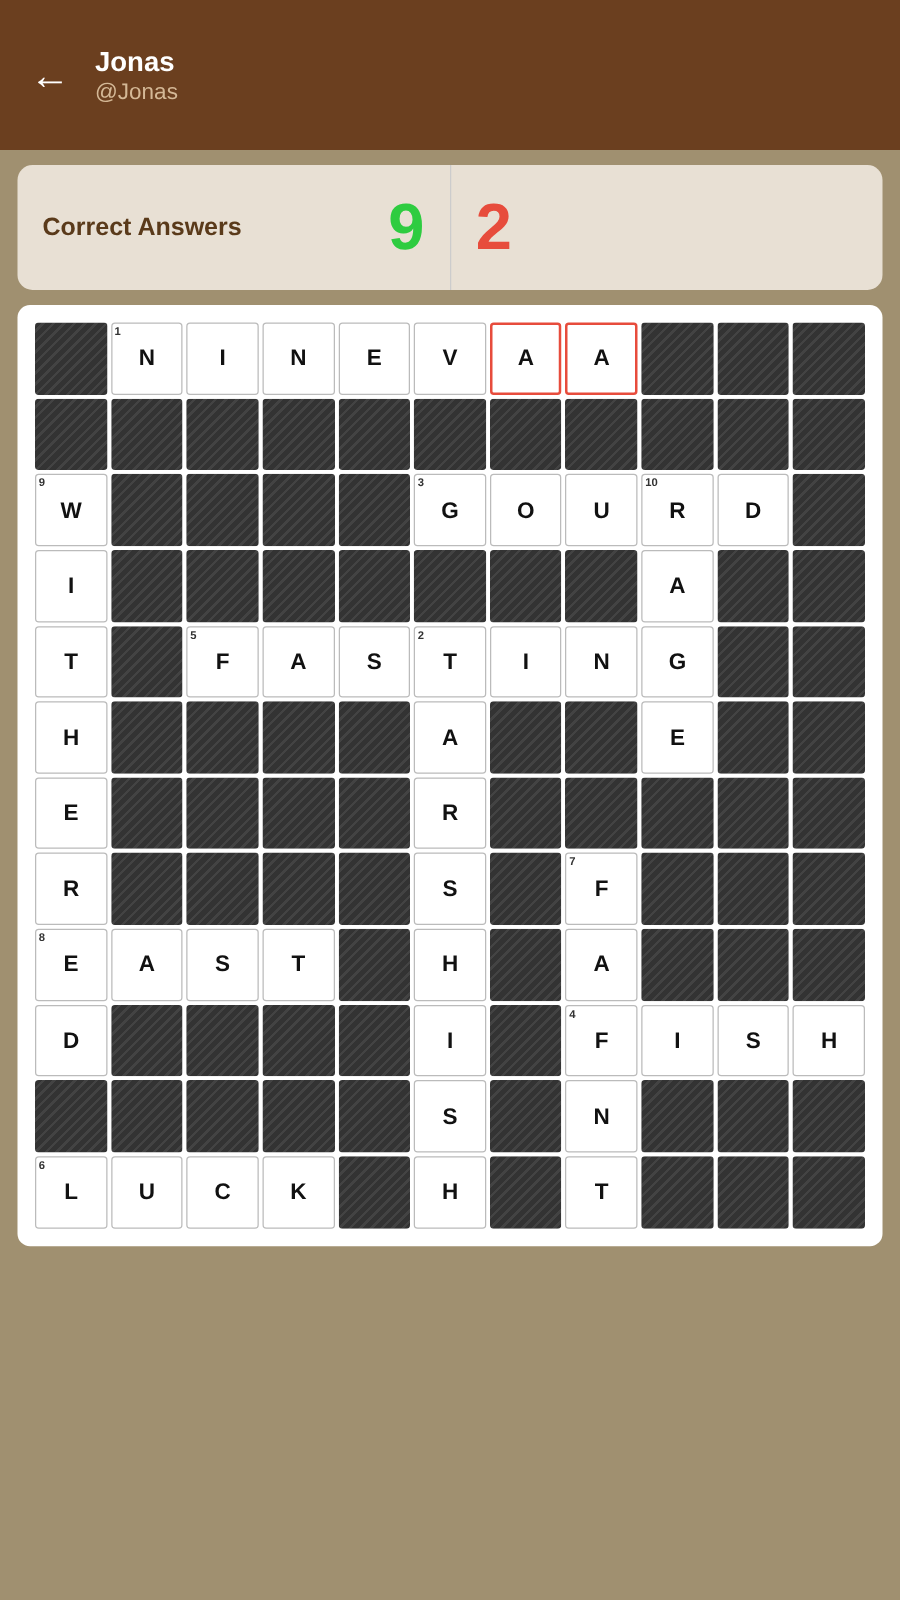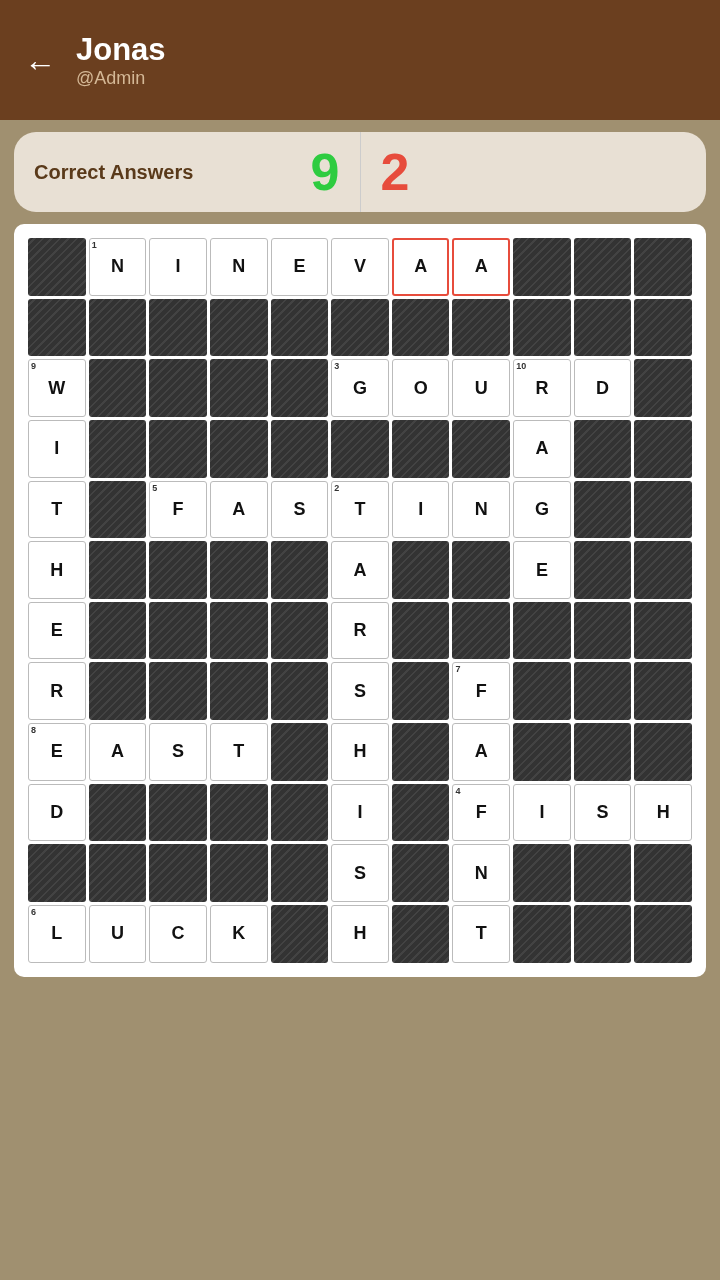--- a/index.html
+++ b/index.html
@@ -28,36 +28,36 @@
       cursor: pointer;
     }
 
     .header-user {
       display: flex;
       flex-direction: column;
     }
 
     .header-name {
       color: white;
-      font-size: 31px;
+      font-size: 22px;
       font-weight: bold;
     }
 
     .header-handle {
       color: #d4b896;
       font-size: 18px;
     }
 
     
     .stats-bar {
       background: #e8e0d4;
       margin: 12px 14px;
-      border-radius: 22px;
+      border-radius: 12px;
       display: flex;
-      height: 80px;
+      height: 100px;
       overflow: hidden;
     }
 
     .stat-item {
       flex: 1;
       display: flex;
       align-items: center;
       justify-content: space-between;
       padding: 12px 20px;
     }
@@ -149,21 +149,21 @@
       font-family: Arial, sans-serif;
     }
   </style>
 </head>
 <body>
 
 <div class="header">
   <span class="back-arrow">←</span>
   <div class="header-user">
     <span class="header-name">Jonas</span>
-    <span class="header-handle">@Admin</span>
+    <span class="header-handle">@Jonas</span>
   </div>
 </div>
 
 <div class="stats-bar">
   <div class="stat-item">
     <span class="stat-label">Correct Answers</span>
     <span class="stat-value-correct">9</span>
   </div>
   <div class="stat-item">
     <span class="stat-value-errors">2</span>

